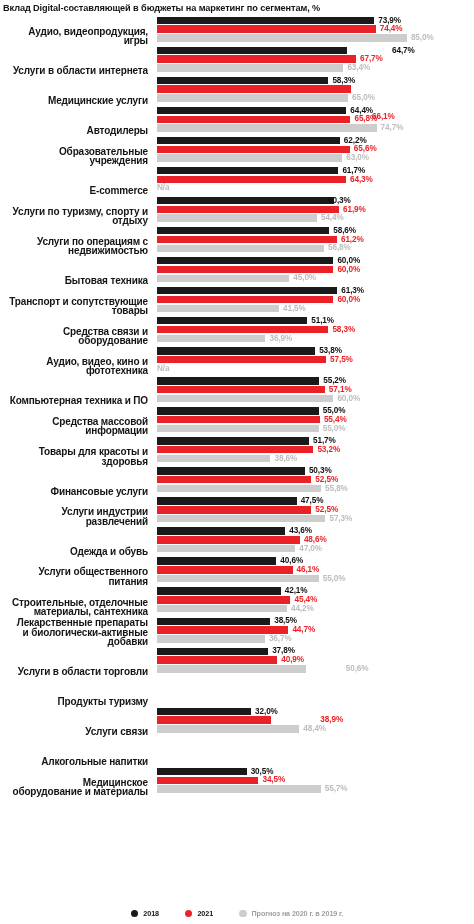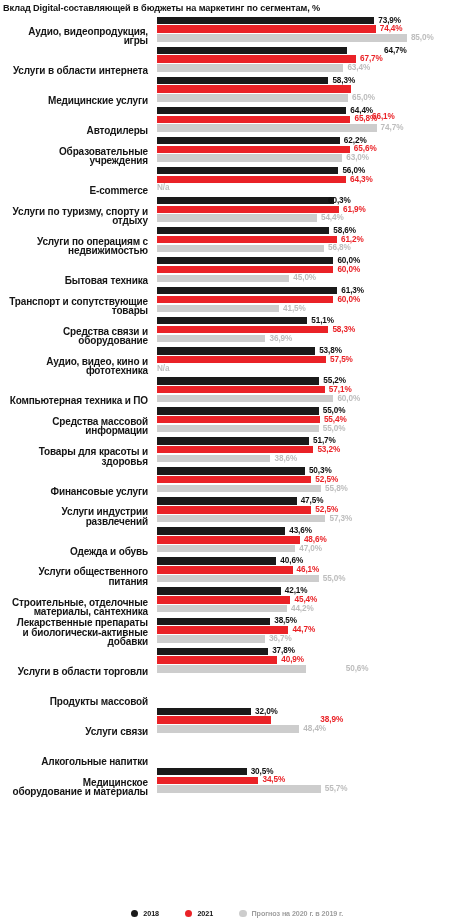--- a/index.html
+++ b/index.html
@@ -179,21 +179,21 @@
           </div>
         </div>
       </div>
       <div class="row">
         <div class="row-label">
           <span>Услуги в области интернета</span>
         </div>
         <div class="bars">
           <div class="bar-line l0">
             <div class="bar c2020" style="width: 190.22px;"></div>
-            <span class="bar-value c2020" style="left: 179px; padding-left: 48px;">64,7%</span>
+            <span class="bar-value c2020" style="left: 187px; padding-left: 48px;">64,7%</span>
           </div>
           <div class="bar-line l1">
             <div class="bar c2021" style="width: 199.04px;"></div>
             <span class="bar-value c2021" style="left: 203.04px;">67,7%</span>
           </div>
           <div class="bar-line l2">
             <div class="bar cforecast" style="width: 186.4px;"></div>
             <span class="bar-value cforecast" style="left: 190.4px;">63,4%</span>
           </div>
         </div>
@@ -255,21 +255,21 @@
           </div>
         </div>
       </div>
       <div class="row">
         <div class="row-label">
           <span>E-commerce</span>
         </div>
         <div class="bars">
           <div class="bar-line l0">
             <div class="bar c2020" style="width: 181.4px;"></div>
-            <span class="bar-value c2020" style="left: 185.4px;">56,0%</span>
+            <span class="bar-value c2020" style="left: 185.4px;">61,7%</span>
           </div>
           <div class="bar-line l1">
             <div class="bar c2021" style="width: 189.04px;"></div>
             <span class="bar-value c2021" style="left: 193.04px;">64,3%</span>
           </div>
           <div class="bar-line l2">
             <span class="bar-value cforecast na">N/a</span>
           </div>
         </div>
       </div>
@@ -573,21 +573,21 @@
             <span class="bar-value c2021" style="left: 124.25px;">40,9%</span>
           </div>
           <div class="bar-line l2">
             <div class="bar cforecast" style="width: 148.76px;"></div>
             <span class="bar-value cforecast" style="left: 152.76px; padding-left: 36px;">50,6%</span>
           </div>
         </div>
       </div>
       <div class="row">
         <div class="row-label">
-          <span>Продукты массовой</span>
+          <span>Продукты туризму</span>
         </div>
       </div>
       <div class="row">
         <div class="row-label">
           <span>Услуги связи</span>
         </div>
         <div class="bars">
           <div class="bar-line l0">
             <div class="bar c2020" style="width: 94.08px;"></div>
             <span class="bar-value c2020" style="left: 98.08px;">32,0%</span>

